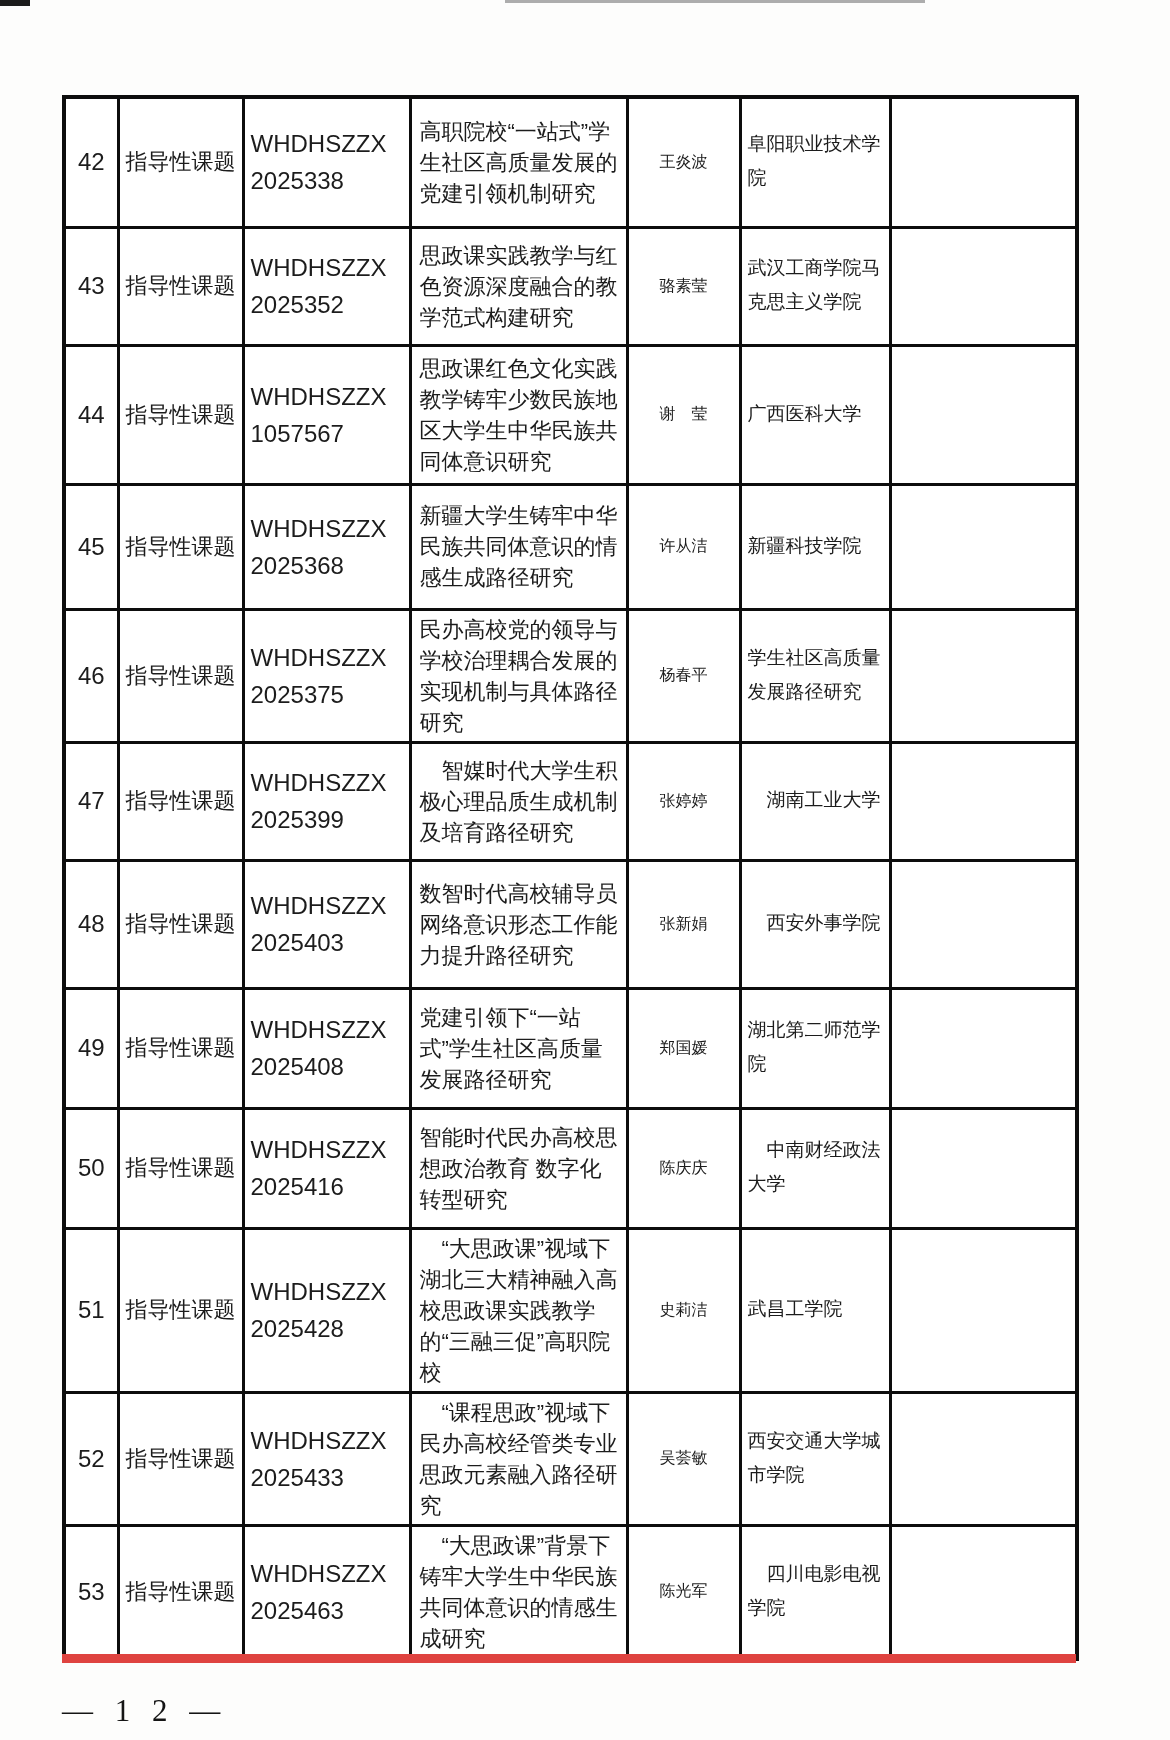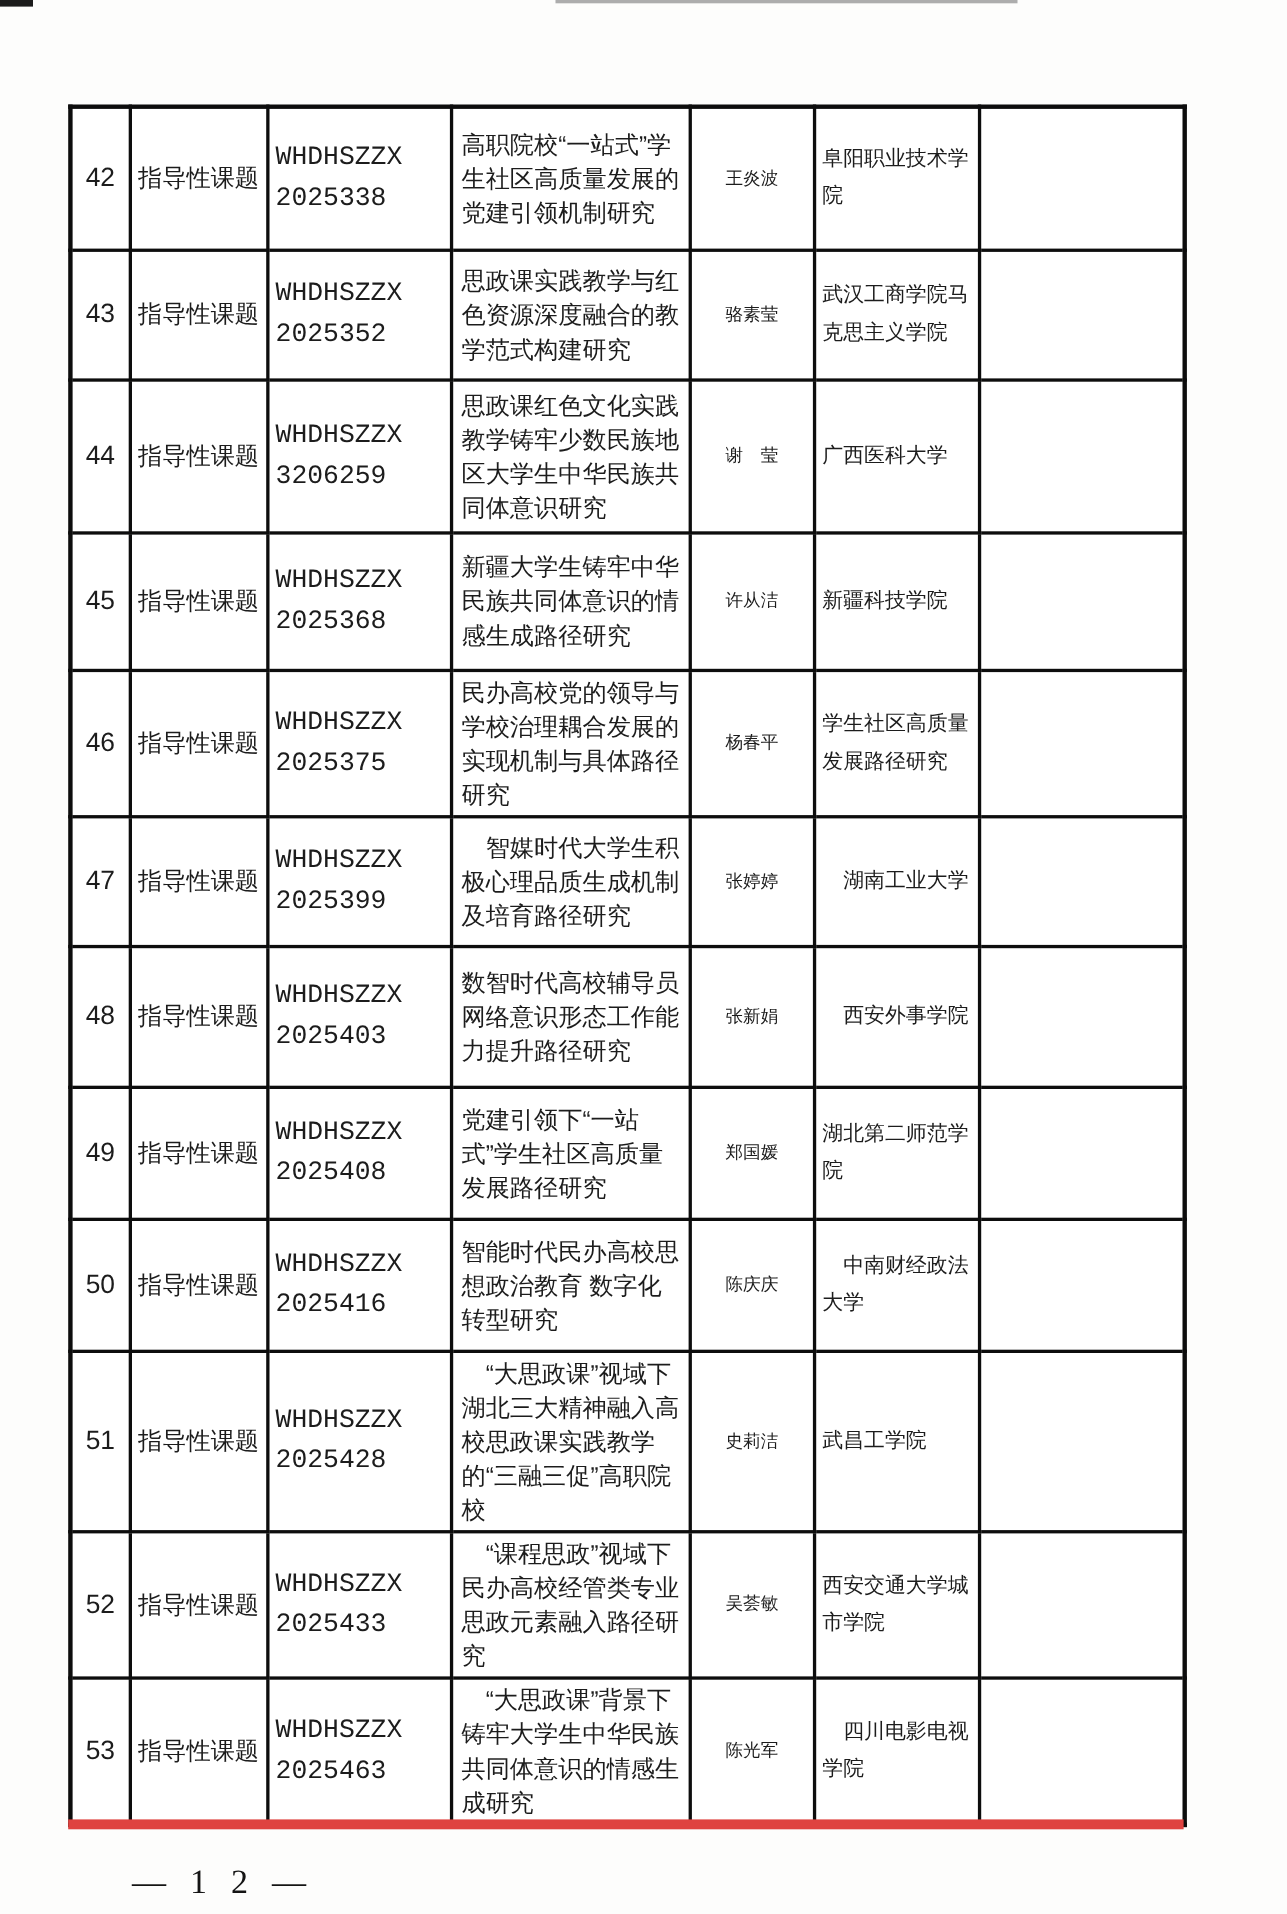--- a/index.html
+++ b/index.html
@@ -25,37 +25,36 @@
   }
   table.projects td {
     border: 3px solid #0d0d0d;
     vertical-align: middle;
     overflow: hidden;
     background: #ffffff;
   }
   td.c-index  { text-align: center; font-size: 24px; }
   td.c-cat    { text-align: center; font-size: 22px; padding: 0 2px; }
   td.c-code   { font-size: 24px; line-height: 37px; padding: 2px 4px 2px 6px; }
-  td.c-code .code-line { display: block; white-space: nowrap; font-family: Liberation Mono, monospace; }
+  td.c-code .code-line { display: block; white-space: nowrap; }
   td.c-title  { font-size: 22px; line-height: 31px; padding: 3px 8px; text-align: left; }
   td.c-leader { text-align: center; font-size: 16px; }
   td.c-inst   { font-size: 19px; line-height: 34px; padding: 3px 6px; font-family: Liberation Mono, monospace; }
   td.c-note   { font-size: 22px; }
 
   .red-divider {
     height: 9px;
     width: 1014px;
     margin-top: -7px;
     position: relative;
     z-index: 3;
     background: #df4340;
   }
   .page-number {
     margin-top: 30px;
-    margin-left: 58px;
     font-family: "Liberation Serif", serif;
     font-size: 31px;
     letter-spacing: 7px;
     color: #141414;
     white-space: pre;
   }
 </style>
 </head>
 <body>
 
@@ -96,21 +95,21 @@
     <td class="c-title"><span>思政课实践教学与红色资源深度融合的教学范式构建研究</span></td>
     <td class="c-leader"><span>骆素莹</span></td>
     <td class="c-inst"><span>武汉工商学院马克思主义学院</span></td>
     <td class="c-note"><span></span></td>
   </tr>
         <tr style="height: 139px;">
     <td class="c-index"><span>44</span></td>
     <td class="c-cat"><span>指导性课题</span></td>
     <td class="c-code">
       <span class="code-line">WHDHSZZX</span>
-      <span class="code-line">3206259</span>
+      <span class="code-line">1057567</span>
     </td>
     <td class="c-title"><span>思政课红色文化实践教学铸牢少数民族地区大学生中华民族共同体意识研究</span></td>
     <td class="c-leader"><span>谢　莹</span></td>
     <td class="c-inst"><span>广西医科大学</span></td>
     <td class="c-note"><span></span></td>
   </tr>
         <tr style="height: 125px;">
     <td class="c-index"><span>45</span></td>
     <td class="c-cat"><span>指导性课题</span></td>
     <td class="c-code">

